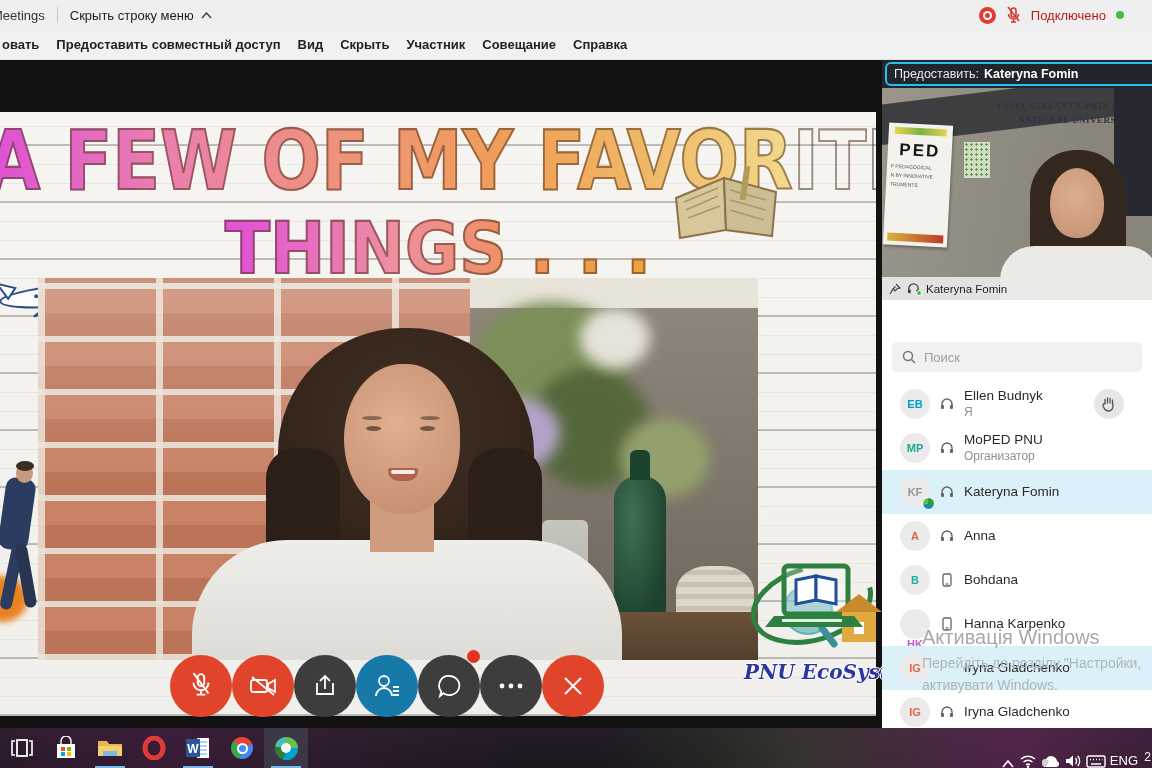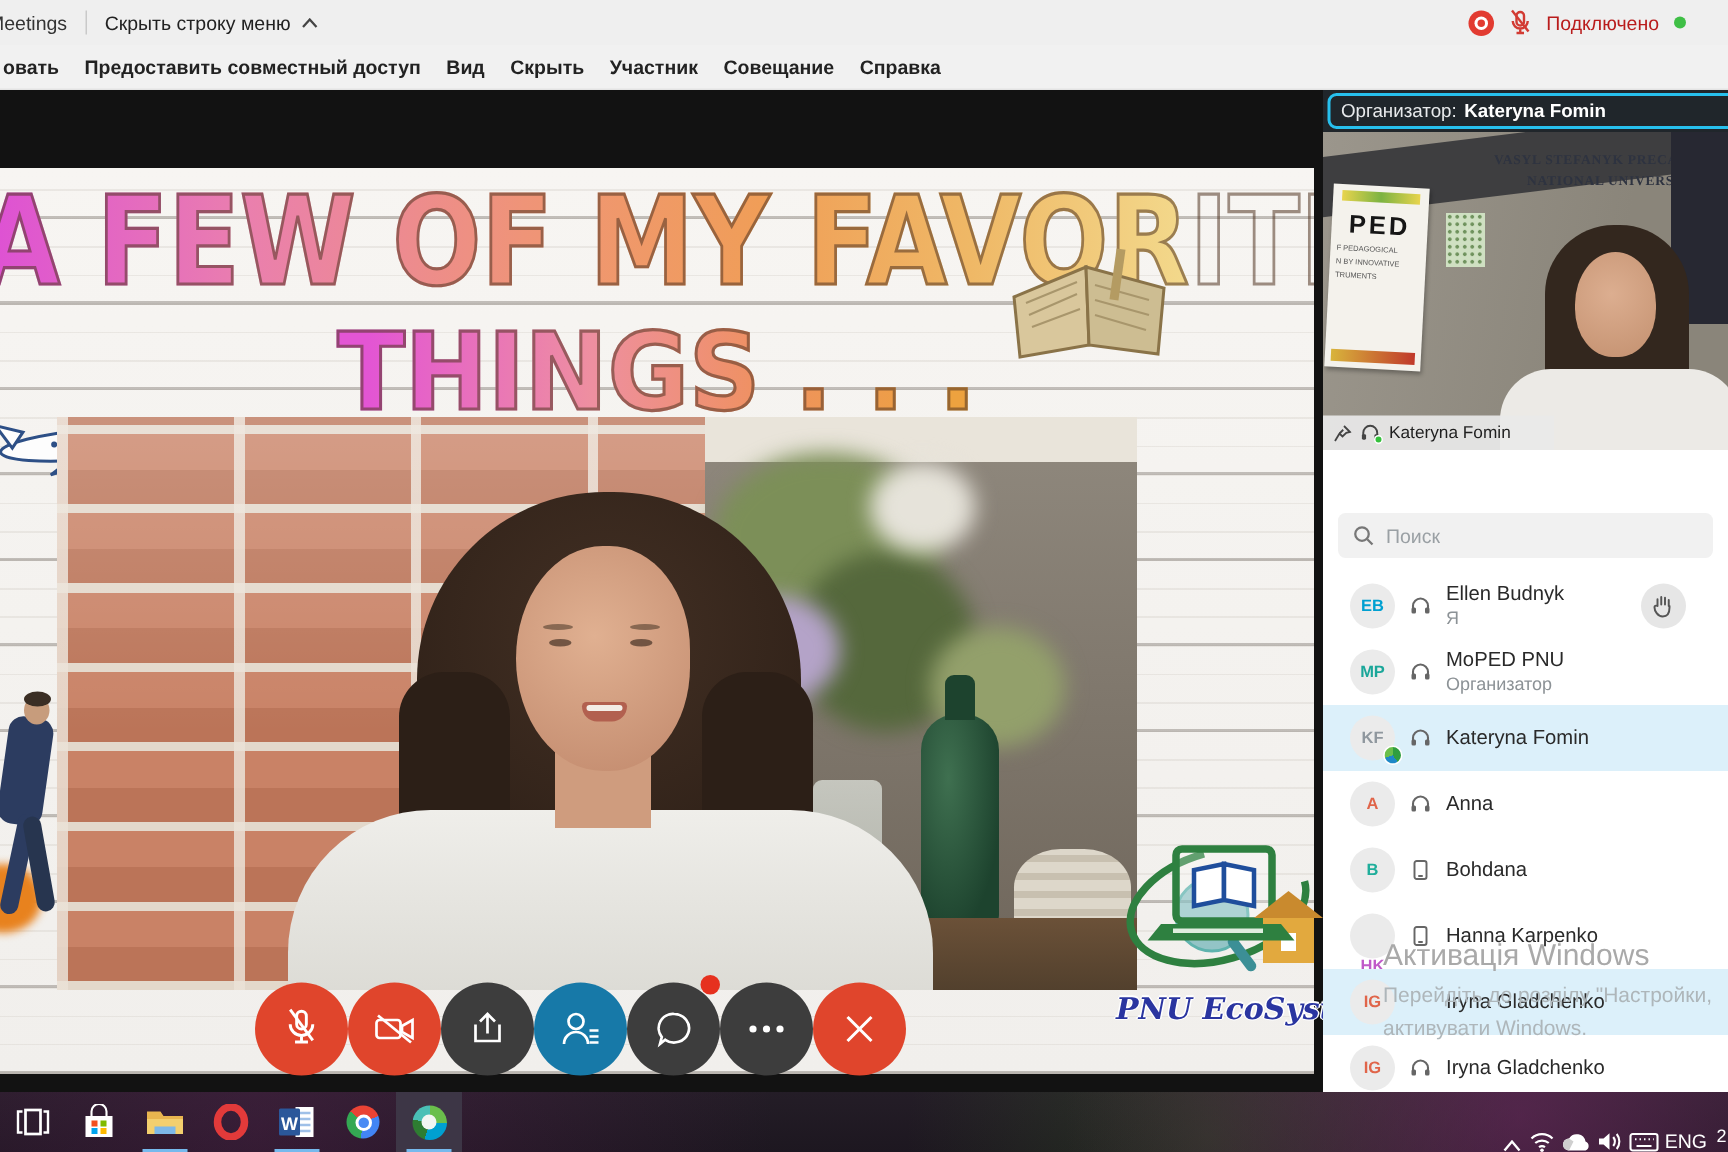--- a/index.html
+++ b/index.html
@@ -325,21 +325,21 @@
           <path d="M4,4 L20,20 M20,4 L4,20" stroke="#fff" stroke-width="2" fill="none"></path>
         </svg>
       </div>
     </div>
   </div>
 
   <div id="panel" class="abs">
 
     <div id="spk-header" class="abs">
       <div id="spk-box">
-        <span class="lbl">Организатор:</span>
+        <span class="lbl">Предоставить:</span>
         <span class="nm">Kateryna Fomin</span>
       </div>
     </div>
 
     <div id="thumb" class="abs">
       <div id="slab" class="abs"></div>
       <div id="banner-txt" class="abs">
         <div>VASYL STEFANYK PRECARPA</div>
         <div>NATIONAL UNIVERS</div>
       </div>

